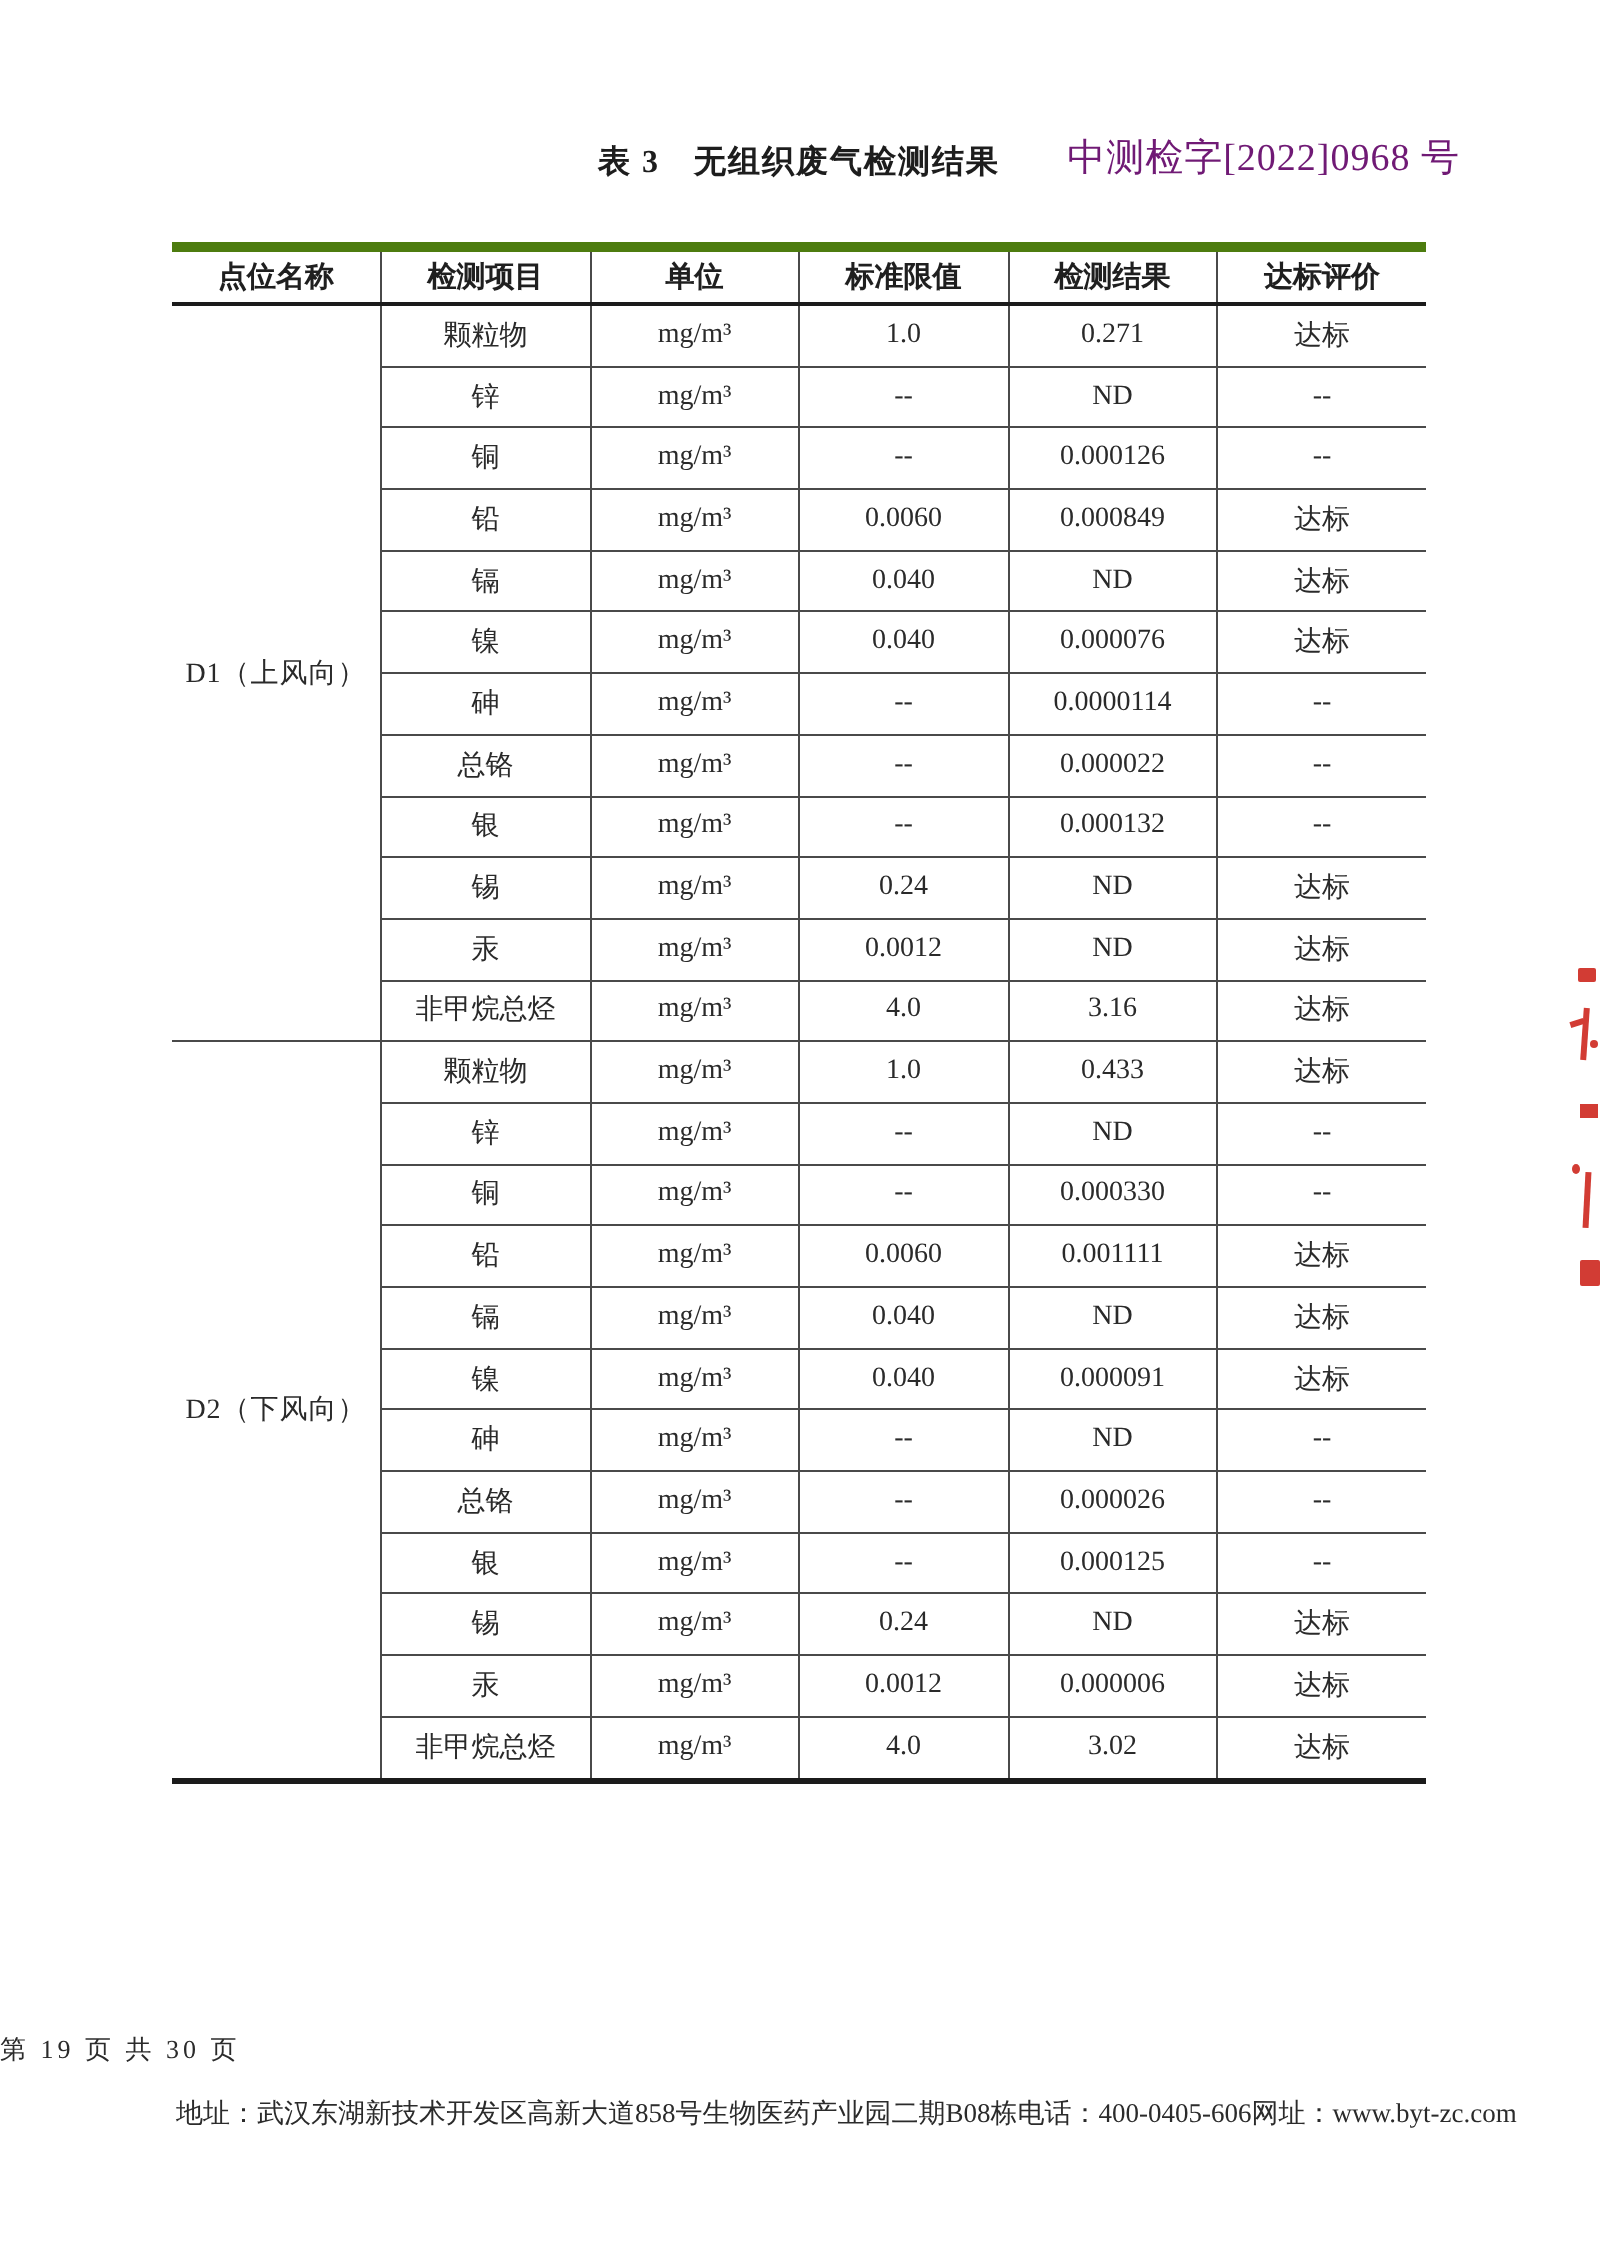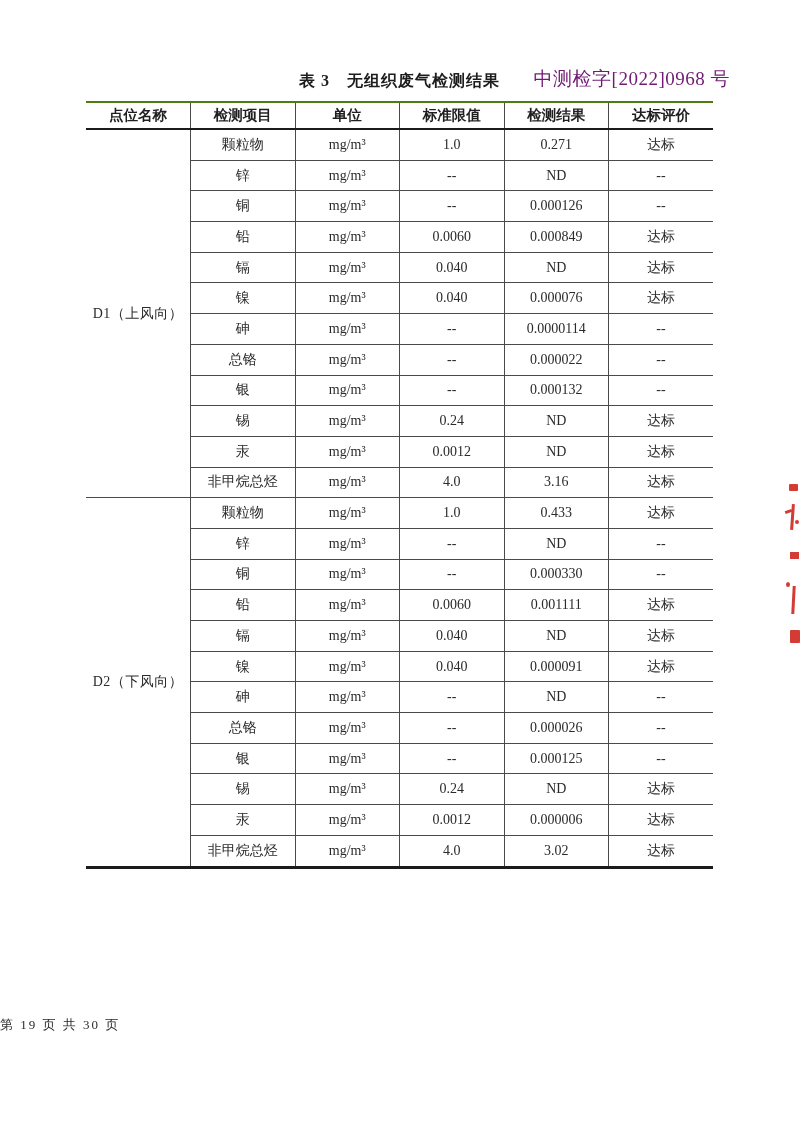--- a/index.html
+++ b/index.html
@@ -28,26 +28,26 @@
     left: 86px;
     width: 627px;
     text-align: center;
     font-size: 16px;
     font-weight: bold;
     letter-spacing: 1px;
     color: #1d1d1d;
   }
   .results-table {
     position: absolute;
-    top: 101px;
+    top: 121px;
     left: 86px;
     width: 627px;
     border-collapse: collapse;
     table-layout: fixed;
-    border-top: 2px solid #4d7c0f;
+    border-top: 5px solid #4d7c0f;
     border-bottom: 3px solid #1b1b1b;
     font-size: 14px;
     color: #2a2a2a;
   }
   .results-table col { width: 104.5px; }
   .results-table th {
     border-bottom: 2.5px solid #1b1b1b;
     border-left: 1px solid #4a4a4a;
     border-right: 1px solid #4a4a4a;
     height: 25px;
@@ -305,20 +305,25 @@
           <td>mg/m³</td>
           <td>4.0</td>
           <td>3.02</td>
           <td>达标</td>
         </tr>
       </tbody>
   </table>
 
   <div class="page-number">第 19 页 共 30 页</div>
 
+  <div class="contact-line">
+    <span>地址：武汉东湖新技术开发区高新大道858号生物医药产业园二期B08栋</span>
+    <span>电话：400-0405-606</span>
+    <span>网址：www.byt-zc.com</span>
+  </div>
 
   <div class="seal-fragments">
     <div class="frag frag-1"></div>
     <div class="frag frag-2a"></div>
     <div class="frag frag-2b"></div>
     <div class="frag frag-2c"></div>
     <div class="frag frag-3"></div>
     <div class="frag frag-4a"></div>
     <div class="frag frag-4b"></div>
     <div class="frag frag-5"></div>

